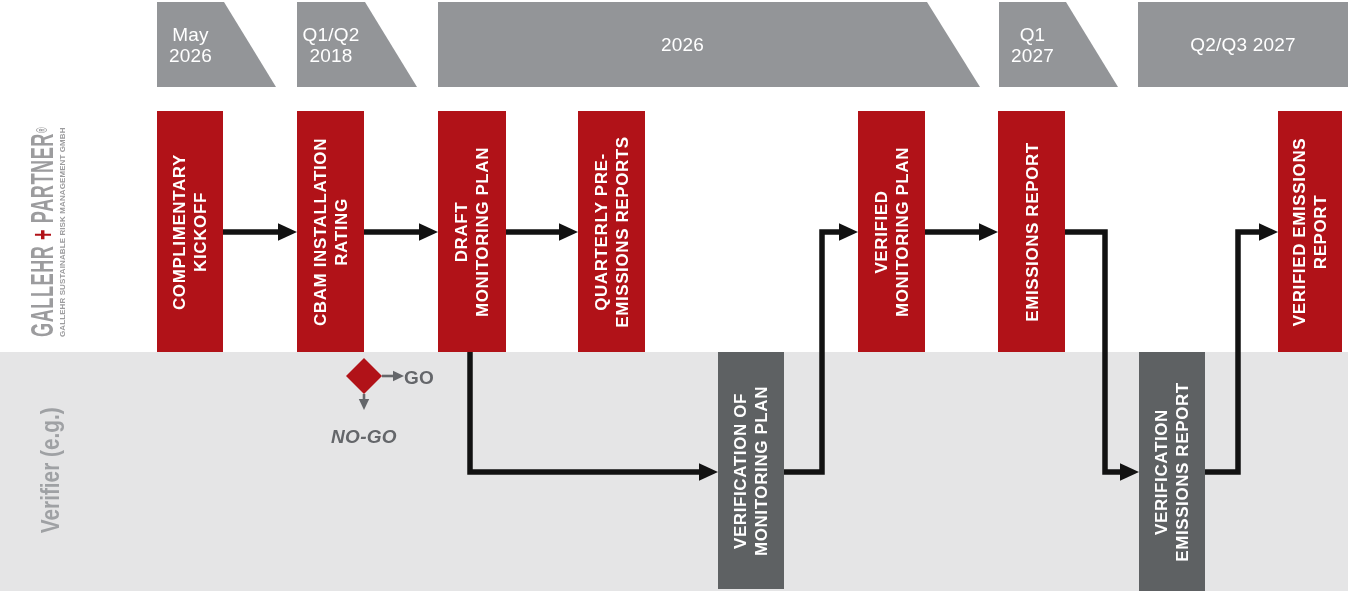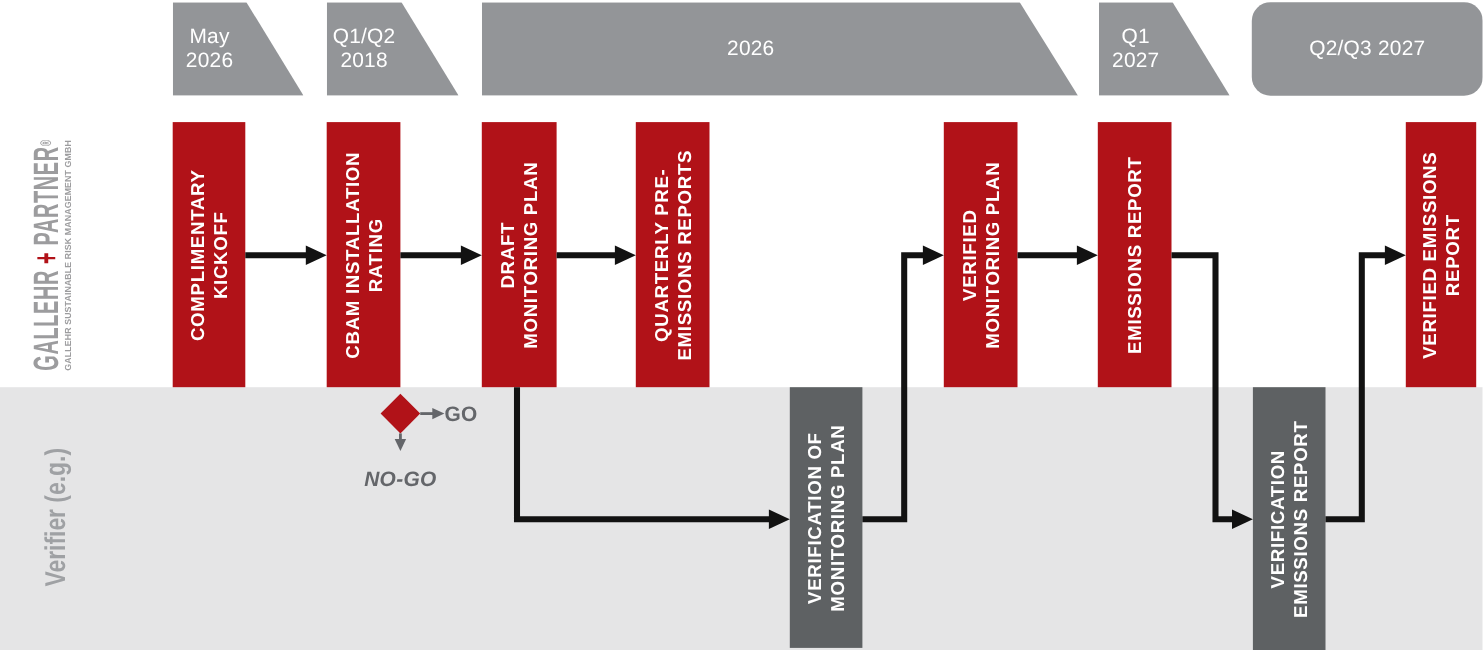--- a/index.html
+++ b/index.html
@@ -17,21 +17,21 @@
     font-size:19px;line-height:21.5px;white-space:pre-line;letter-spacing:0.2px;
   }
   .tab.cut{clip-path:polygon(0 0, calc(100% - 52px) 0, 100% 100%, 0 100%);}
   .tab.cut .tab-label{width:calc(100% - 52px);}
   #tab-0{left:157px;width:119px;}
   #tab-1{left:297px;width:120px;}
   #tab-2{left:438px;width:542px;}
   #tab-2.cut{clip-path:polygon(0 0, calc(100% - 53px) 0, 100% 100%, 0 100%);}
   #tab-2 .tab-label{width:calc(100% - 53px);}
   #tab-3{left:999px;width:119px;}
-  #tab-4{left:1138px;width:210px;border-radius:17px;}
+  #tab-4{left:1138px;width:210px;}
 
   
   .pbox{position:absolute;background:#B11218;}
   .pbox .vlabel,.vbox .vlabel{
     position:absolute;left:50%;top:50%;
     transform:translate(-50%,-50%) rotate(-90deg);
     color:#FFFFFF;font-weight:bold;font-size:17px;line-height:21px;
     white-space:pre;text-align:center;letter-spacing:0.6px;
   }
   .pbox{top:111px;height:241px;}

